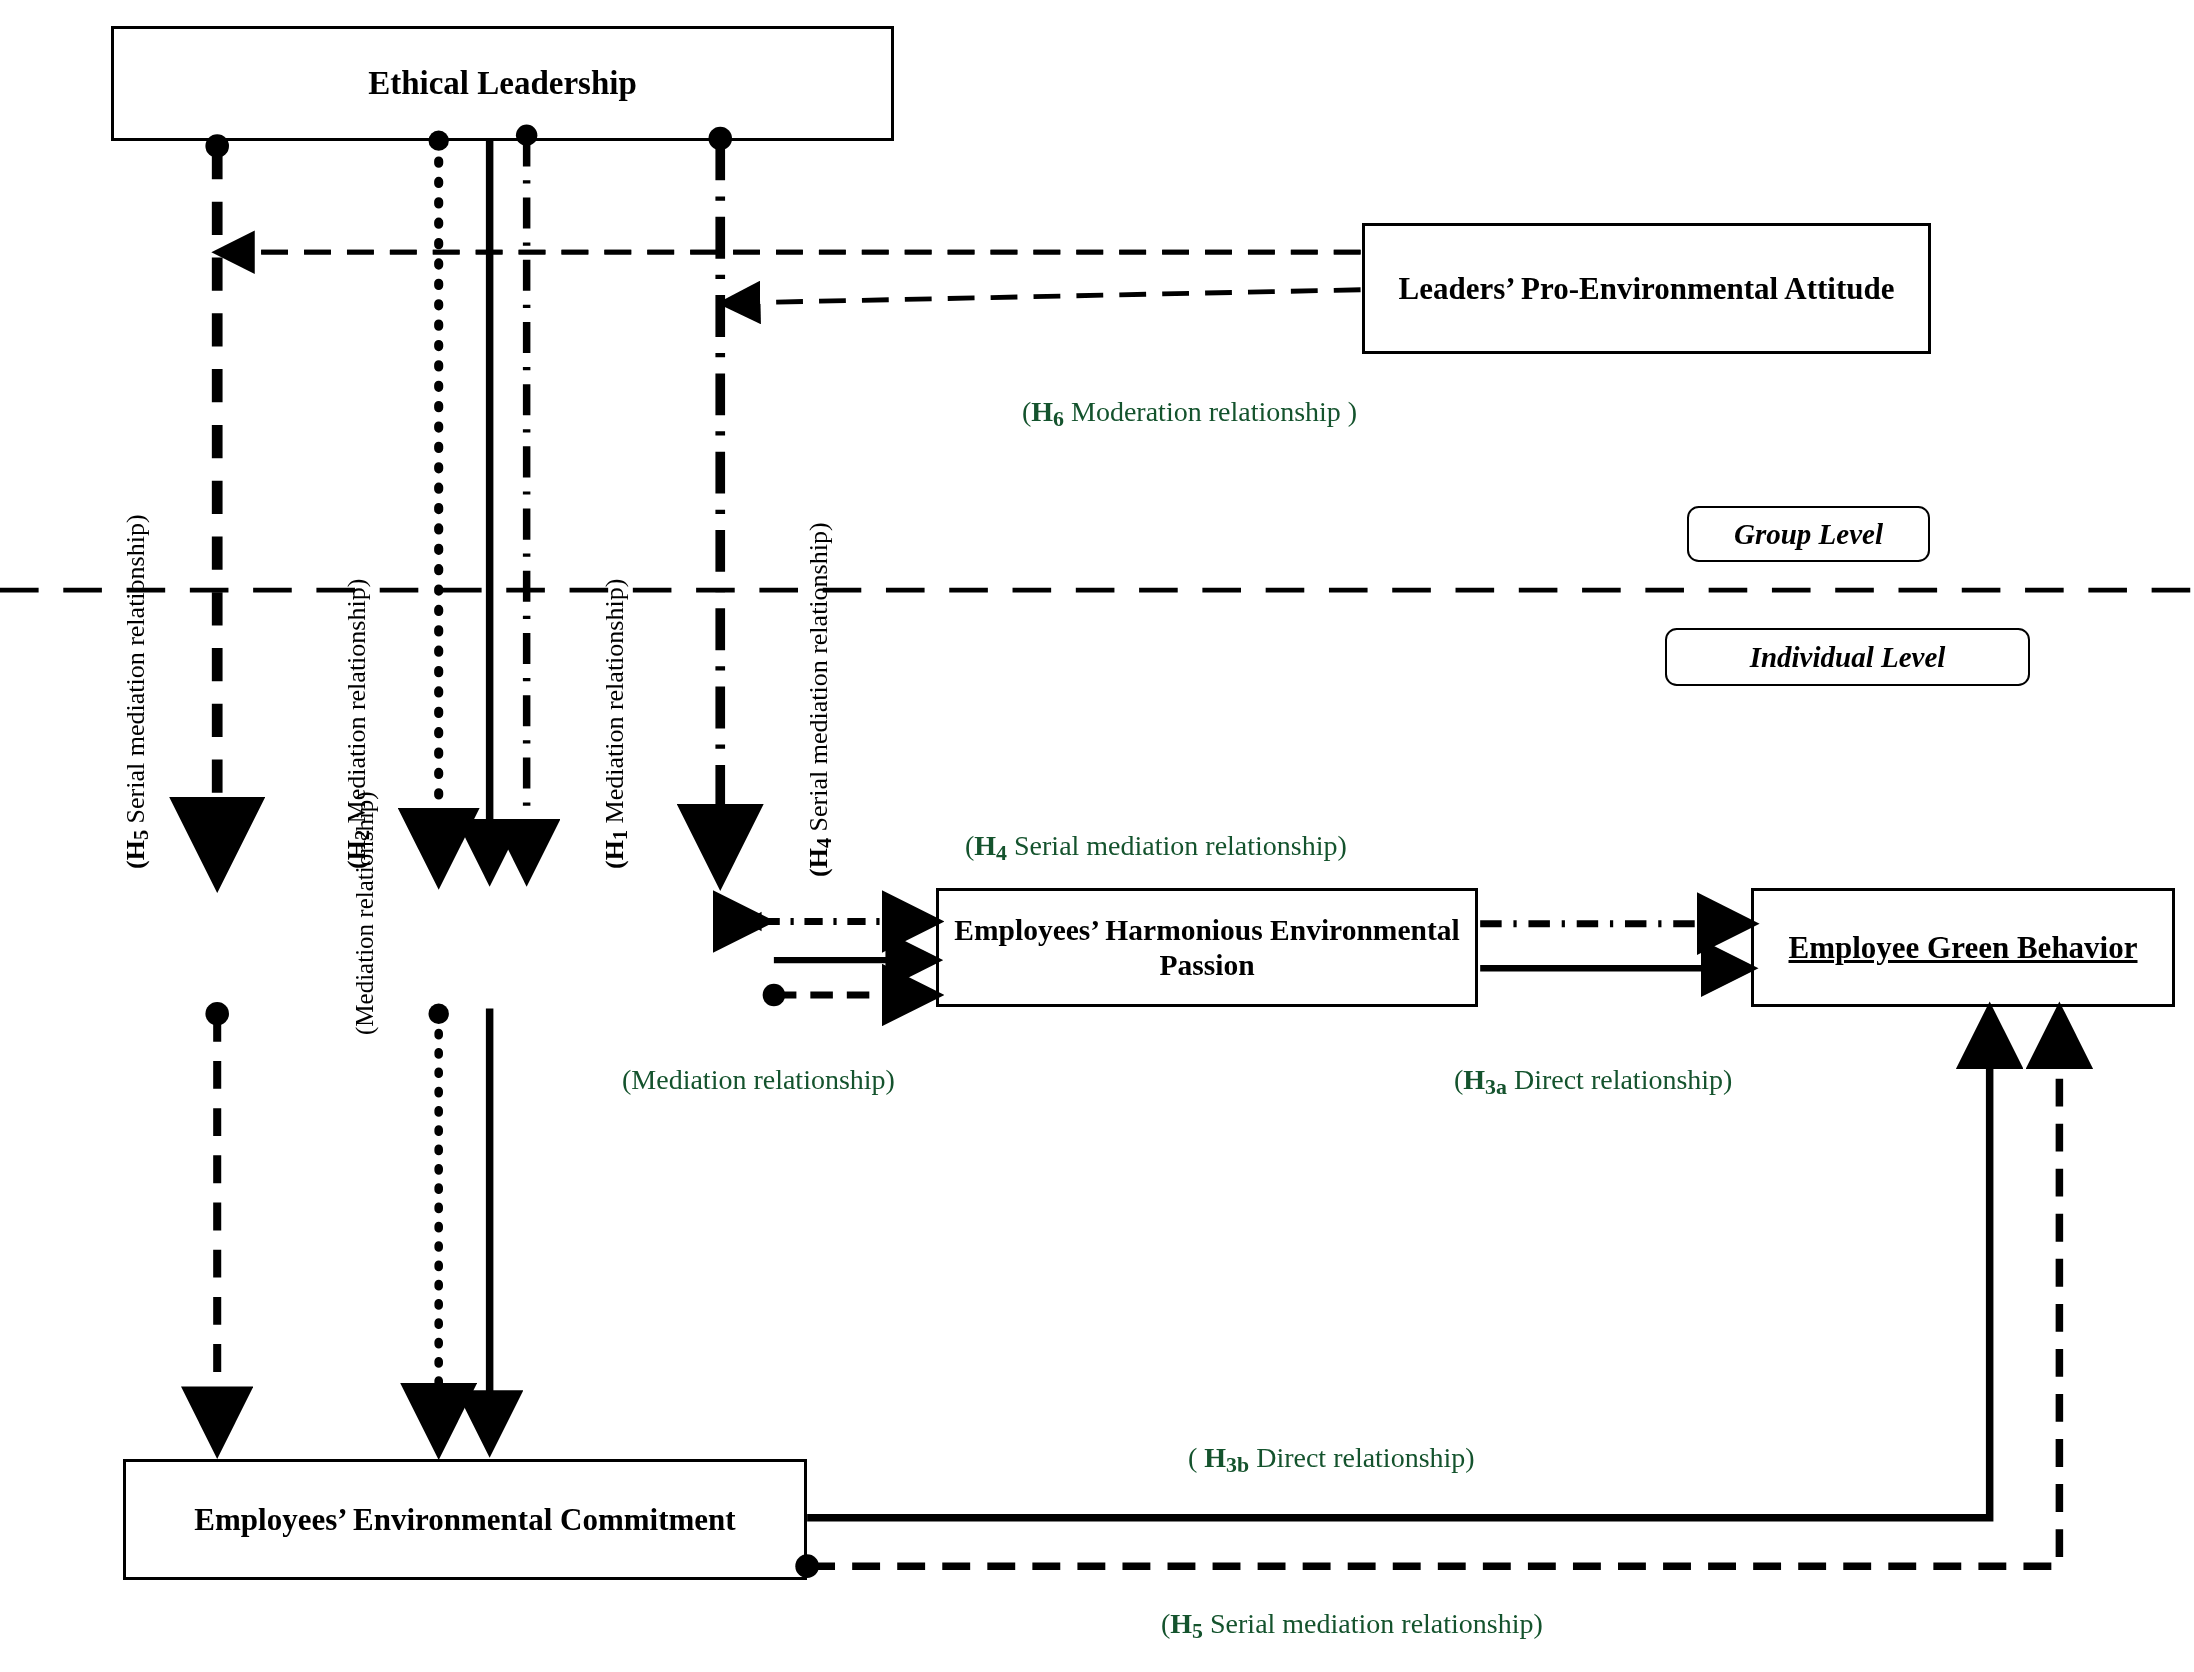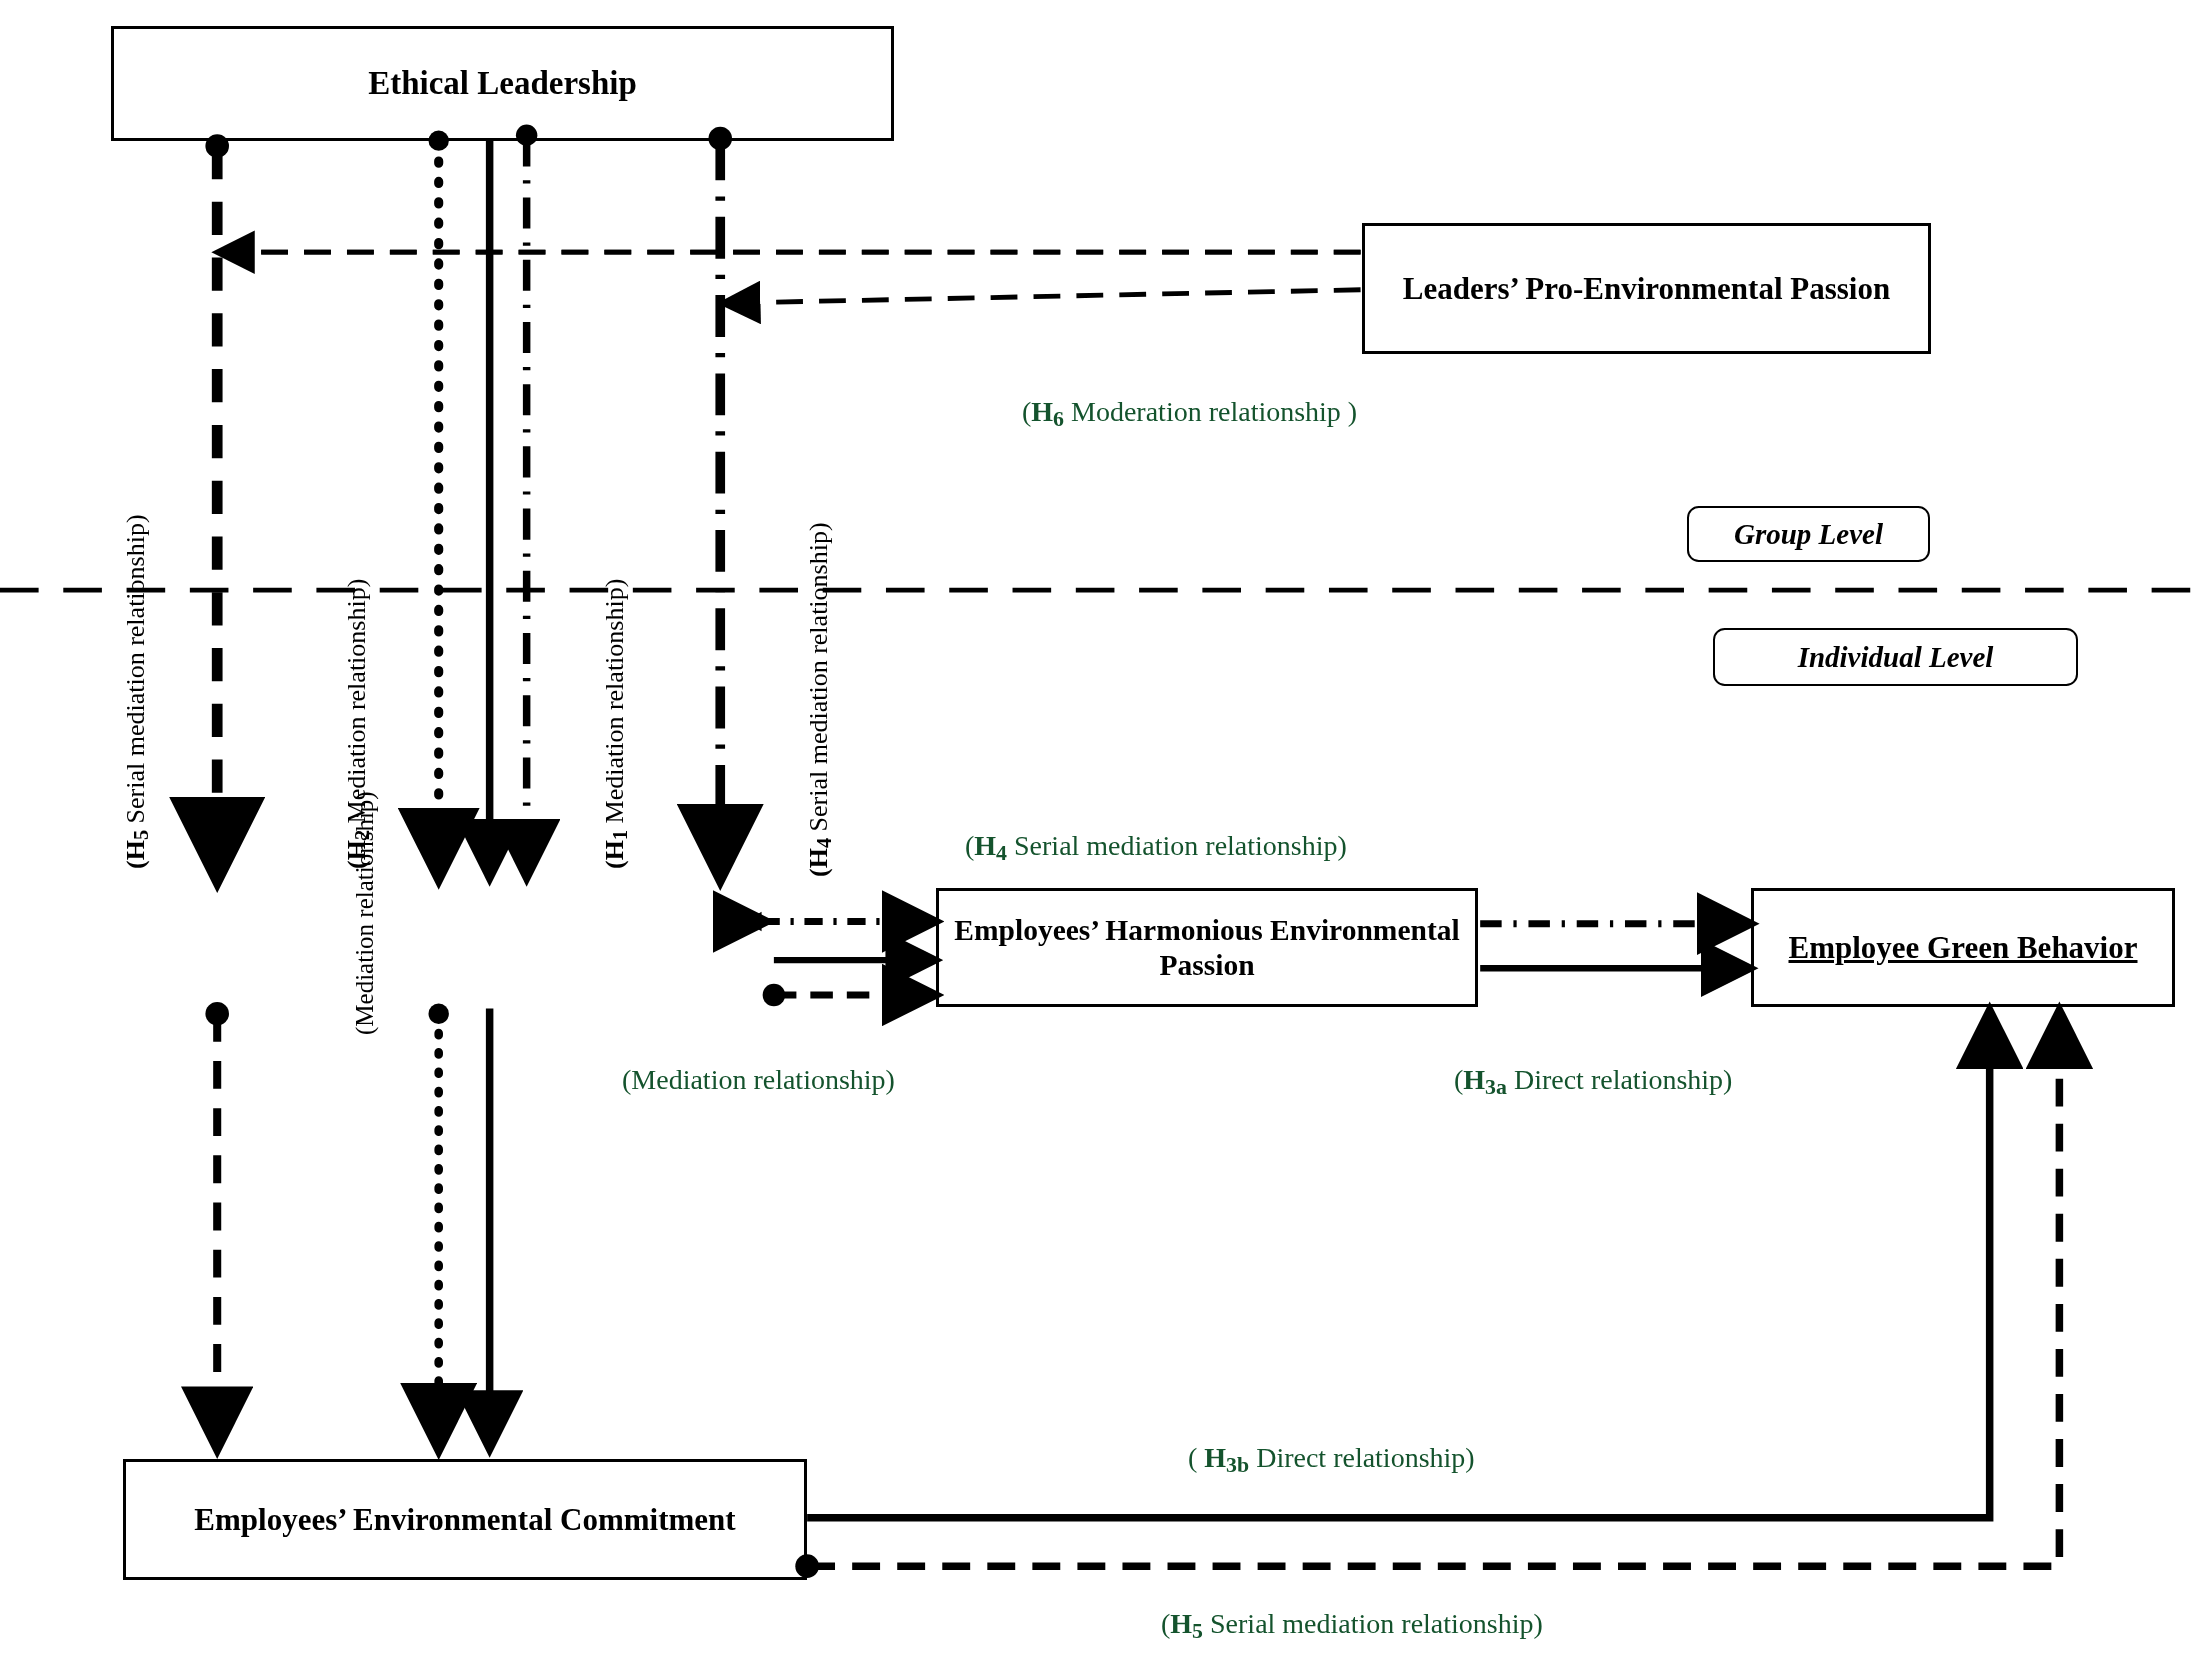--- a/index.html
+++ b/index.html
@@ -49,41 +49,41 @@
 </head>
 <body>
 
 <div id="canvas">
 
   <div class="node" style="left:111px;top:26px;width:783px;height:115px;font-size:33px;">
     <span>Ethical Leadership</span>
   </div>
 
   <div class="node" style="left:1362px;top:223px;width:569px;height:131px;font-size:31px;">
-    <span>Leaders’ Pro-Environmental Passion</span>
+    <span>Leaders’ Pro-Environmental Attitude</span>
   </div>
 
 
   <div class="node" style="left:936px;top:888px;width:542px;height:119px;font-size:29.5px;">
     <span>Employees’ Harmonious Environmental Passion</span>
   </div>
 
   <div class="node" style="left:1751px;top:888px;width:424px;height:119px;font-size:31px;text-decoration:underline;">
     <span>Employee Green Behavior</span>
   </div>
 
   <div class="node" style="left:123px;top:1459px;width:684px;height:121px;font-size:31px;">
     <span>Employees’ Environmental Commitment</span>
   </div>
 
   <div class="lvl-badge" style="left:1687px;top:506px;width:243px;height:56px;font-size:29px;">
     <span>Group Level</span>
   </div>
 
-  <div class="lvl-badge" style="left:1665px;top:628px;width:365px;height:58px;font-size:29px;margin-left:48px;">
+  <div class="lvl-badge" style="left:1665px;top:628px;width:365px;height:58px;font-size:29px;">
     <span>Individual Level</span>
   </div>
 
   <svg class="overlay" viewBox="0 0 4091 3119">
     <defs>
       <marker id="arrow" markerWidth="9" markerHeight="9" refX="7.0" refY="4.5" orient="auto" markerUnits="strokeWidth">
         <path d="M0,0 L9,4.5 L0,9 z" fill="#000"></path>
       </marker>
       <marker id="arrowL" markerWidth="9" markerHeight="9" refX="7.0" refY="4.5" orient="auto" markerUnits="strokeWidth">
         <path d="M0,0 L9,4.5 L0,9 z" fill="#000"></path>

